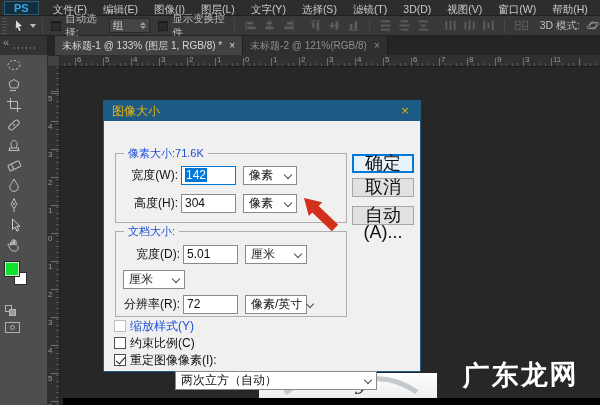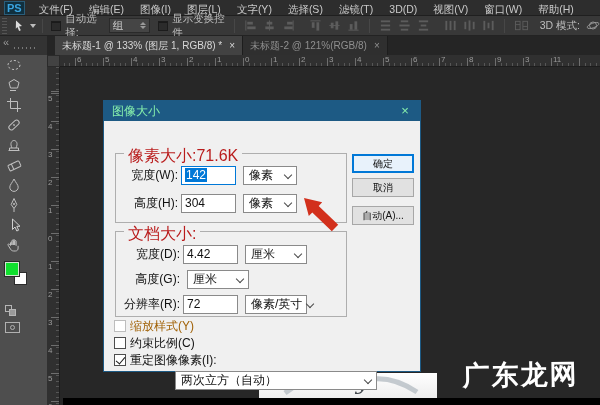--- a/index.html
+++ b/index.html
@@ -3,21 +3,21 @@
 <meta charset="utf-8">
 <style>
   * { margin:0; padding:0; box-sizing:border-box; }
   html,body { width:600px; height:405px; overflow:hidden; }
   body { font-family:"Liberation Sans","DejaVu Sans",sans-serif; }
   #app { position:relative; width:600px; height:405px; background:#272727; overflow:hidden; }
 
   
   .menubar { position:absolute; left:0; top:0; width:600px; height:16px; background:#2d2d2d;
              border-bottom:1px solid #1f1f1f; display:flex; align-items:center; }
-  .pslogo { display:inline-block; margin:0 6px 0 4px; padding:0 2px; color:#3aa4e0; font-weight:bold;
+  .pslogo { display:inline-block; margin:0 6px 0 4px; padding:0 9px; color:#3aa4e0; font-weight:bold;
             font-size:11px; background:#10303f; border:1px solid #2a5d7a; line-height:12px; }
   .mitem { color:#c9c9c9; font-size:10.5px; padding:0 8px; line-height:15px; white-space:nowrap; }
 
   
   .optionsbar { position:absolute; left:0; top:16px; width:600px; height:20px; background:#383838;
                 border-bottom:1px solid #232323; display:flex; align-items:center; color:#bdbdbd; font-size:10.5px; }
   .grip { width:6px; height:16px; margin-left:2px; background:repeating-linear-gradient(0deg,#555 0 1px,transparent 1px 3px); }
   .vsep { width:1px; height:14px; background:#2a2a2a; border-right:1px solid #474747; margin:0 6px; }
   .ob-tool { display:flex; align-items:center; margin-left:6px; }
   .caret-dn { width:0; height:0; border-left:3px solid transparent; border-right:3px solid transparent;
@@ -80,52 +80,52 @@
   .doctext { position:absolute; left:0; top:-5px; width:100%; text-align:center;
              font-family:"DejaVu Serif","Liberation Serif",serif; font-style:italic; font-size:23px; color:#3d4348; }
   .blackstrip { position:absolute; left:63px; top:398px; width:537px; height:7px; background:#000; z-index:6; }
   .watermark { position:absolute; left:448px; top:357px; width:145px; text-align:center; z-index:7;
                color:#ffffff; font-size:27px; font-weight:bold; letter-spacing:2px; transform:rotate(-1deg);
                font-family:"DejaVu Sans","Liberation Sans",sans-serif; }
 
   
   .dialog { position:absolute; left:103px; top:100px; width:318px; height:272px; background:#f0f0f0;
             border:1px solid #1d5a84; z-index:10; font-size:12px; color:#111; }
-  .dlg-title { height:20px; background:#1d5a84; color:#86efac; line-height:20px; padding-left:8px; font-size:12px;
+  .dlg-title { height:20px; background:#1d5a84; color:#eab308; line-height:20px; padding-left:8px; font-size:12px;
                display:flex; justify-content:space-between; }
   .dlg-close { width:30px; text-align:center; font-size:13px; }
   .dlg-body { position:relative; height:251px; }
   .groupbox { position:absolute; border:1px solid #aeaeae; }
-  .legend { position:absolute; top:-8px; left:8px; background:#f0f0f0; padding:0 4px; font-size:16px; color:#b91c1c; white-space:nowrap; }
+  .legend { position:absolute; top:-8px; left:8px; background:#f0f0f0; padding:0 4px; font-size:11px; color:#1d4ed8; white-space:nowrap; }
   .pixel-group { left:11px; top:32px; width:232px; height:70px; }
   .doc-group  { left:11px; top:110px; width:232px; height:86px; }
   .frow { position:absolute; left:0; display:flex; align-items:center; height:19px; }
   .flabel { display:inline-block; text-align:right; white-space:nowrap; }
   .pixel-group .flabel { width:62px; }
   .doc-group .flabel { width:64px; }
   .field { width:55px; height:19px; background:#fff; border:1px solid #8a8a8a; margin-left:3px;
            padding:1px 3px 0; font-size:12px; overflow:hidden; }
   .field.focused { border-color:#0078d7; }
   .selhl { background:#0078d7; color:#fff; padding:0 1px; }
   .dselect { height:19px; background:#fff; border:1px solid #8a8a8a; margin-left:7px; display:flex;
              align-items:center; justify-content:space-between; padding:0 4px 0 5px; font-size:12px; white-space:nowrap; }
   .pixel-group .dselect { width:54px; }
   .doc-group .dselect { width:62px; }
   .chev { width:8px; height:8px; position:relative; flex:none; margin-left:4px; }
   .chev::before { content:""; position:absolute; left:1px; top:0px; width:5px; height:5px;
                   border-right:1.4px solid #4a4a4a; border-bottom:1.4px solid #4a4a4a; transform:rotate(45deg); }
   .chkrow { position:absolute; left:10px; display:flex; align-items:center; gap:4px; height:14px; font-size:12px; }
   .cbx { width:12px; height:12px; background:#fff; border:1px solid #4d4d4d; position:relative; flex:none; }
-  .chkrow.disabled { color:#a16207; }
+  .chkrow.disabled { color:#1d4ed8; }
   .chkrow.disabled .cbx { border-color:#bdbdbd; }
   .cbx.checked::after { content:""; position:absolute; left:3px; top:0px; width:4px; height:8px;
                         border-right:1.6px solid #1a1a1a; border-bottom:1.6px solid #1a1a1a; transform:rotate(40deg); }
   .resample { position:absolute; left:64px; top:250px; width:202px; }
   .dbtn { position:absolute; left:248px; width:62px; height:19px; background:#e1e1e1; border:1px solid #a7a7a7;
-          text-align:center; line-height:17px; font-size:10px; }
+          text-align:center; line-height:17px; font-size:18px; }
   .dbtn.ok { top:33px; background:#e8f2fb; border-color:#0078d7; box-shadow:0 0 0 1px #0078d7 inset; }
   .dbtn.cancel { top:57px; }
   .dbtn.auto { top:85px; }
 
   .annot-arrow { position:absolute; left:296px; top:192px; z-index:12; }
 </style>
 </head>
 <body>
 
 <div id="app">
@@ -373,28 +373,27 @@
               <span>像素</span>
               <span class="chev"></span>
             </span>
         </div>
       </div>
 
       <div class="groupbox doc-group">
         <span class="legend">文档大小:</span>
         <div class="frow" style="top:13px;">
           <span class="flabel">宽度(D):</span>
-          <span class="field"><span>4.42</span></span>
+          <span class="field"><span>5.01</span></span>
           <span class="dselect">
               <span>厘米</span>
               <span class="chev"></span>
             </span>
         </div>
         <div class="frow" style="top:38px;">
-          <span class="flabel">高度(G):</span>
           <span class="dselect">
               <span>厘米</span>
               <span class="chev"></span>
             </span>
         </div>
         <div class="frow" style="top:63px;">
           <span class="flabel">分辨率(R):</span>
           <span class="field"><span>72</span></span>
           <span class="dselect">
               <span>像素/英寸</span>

